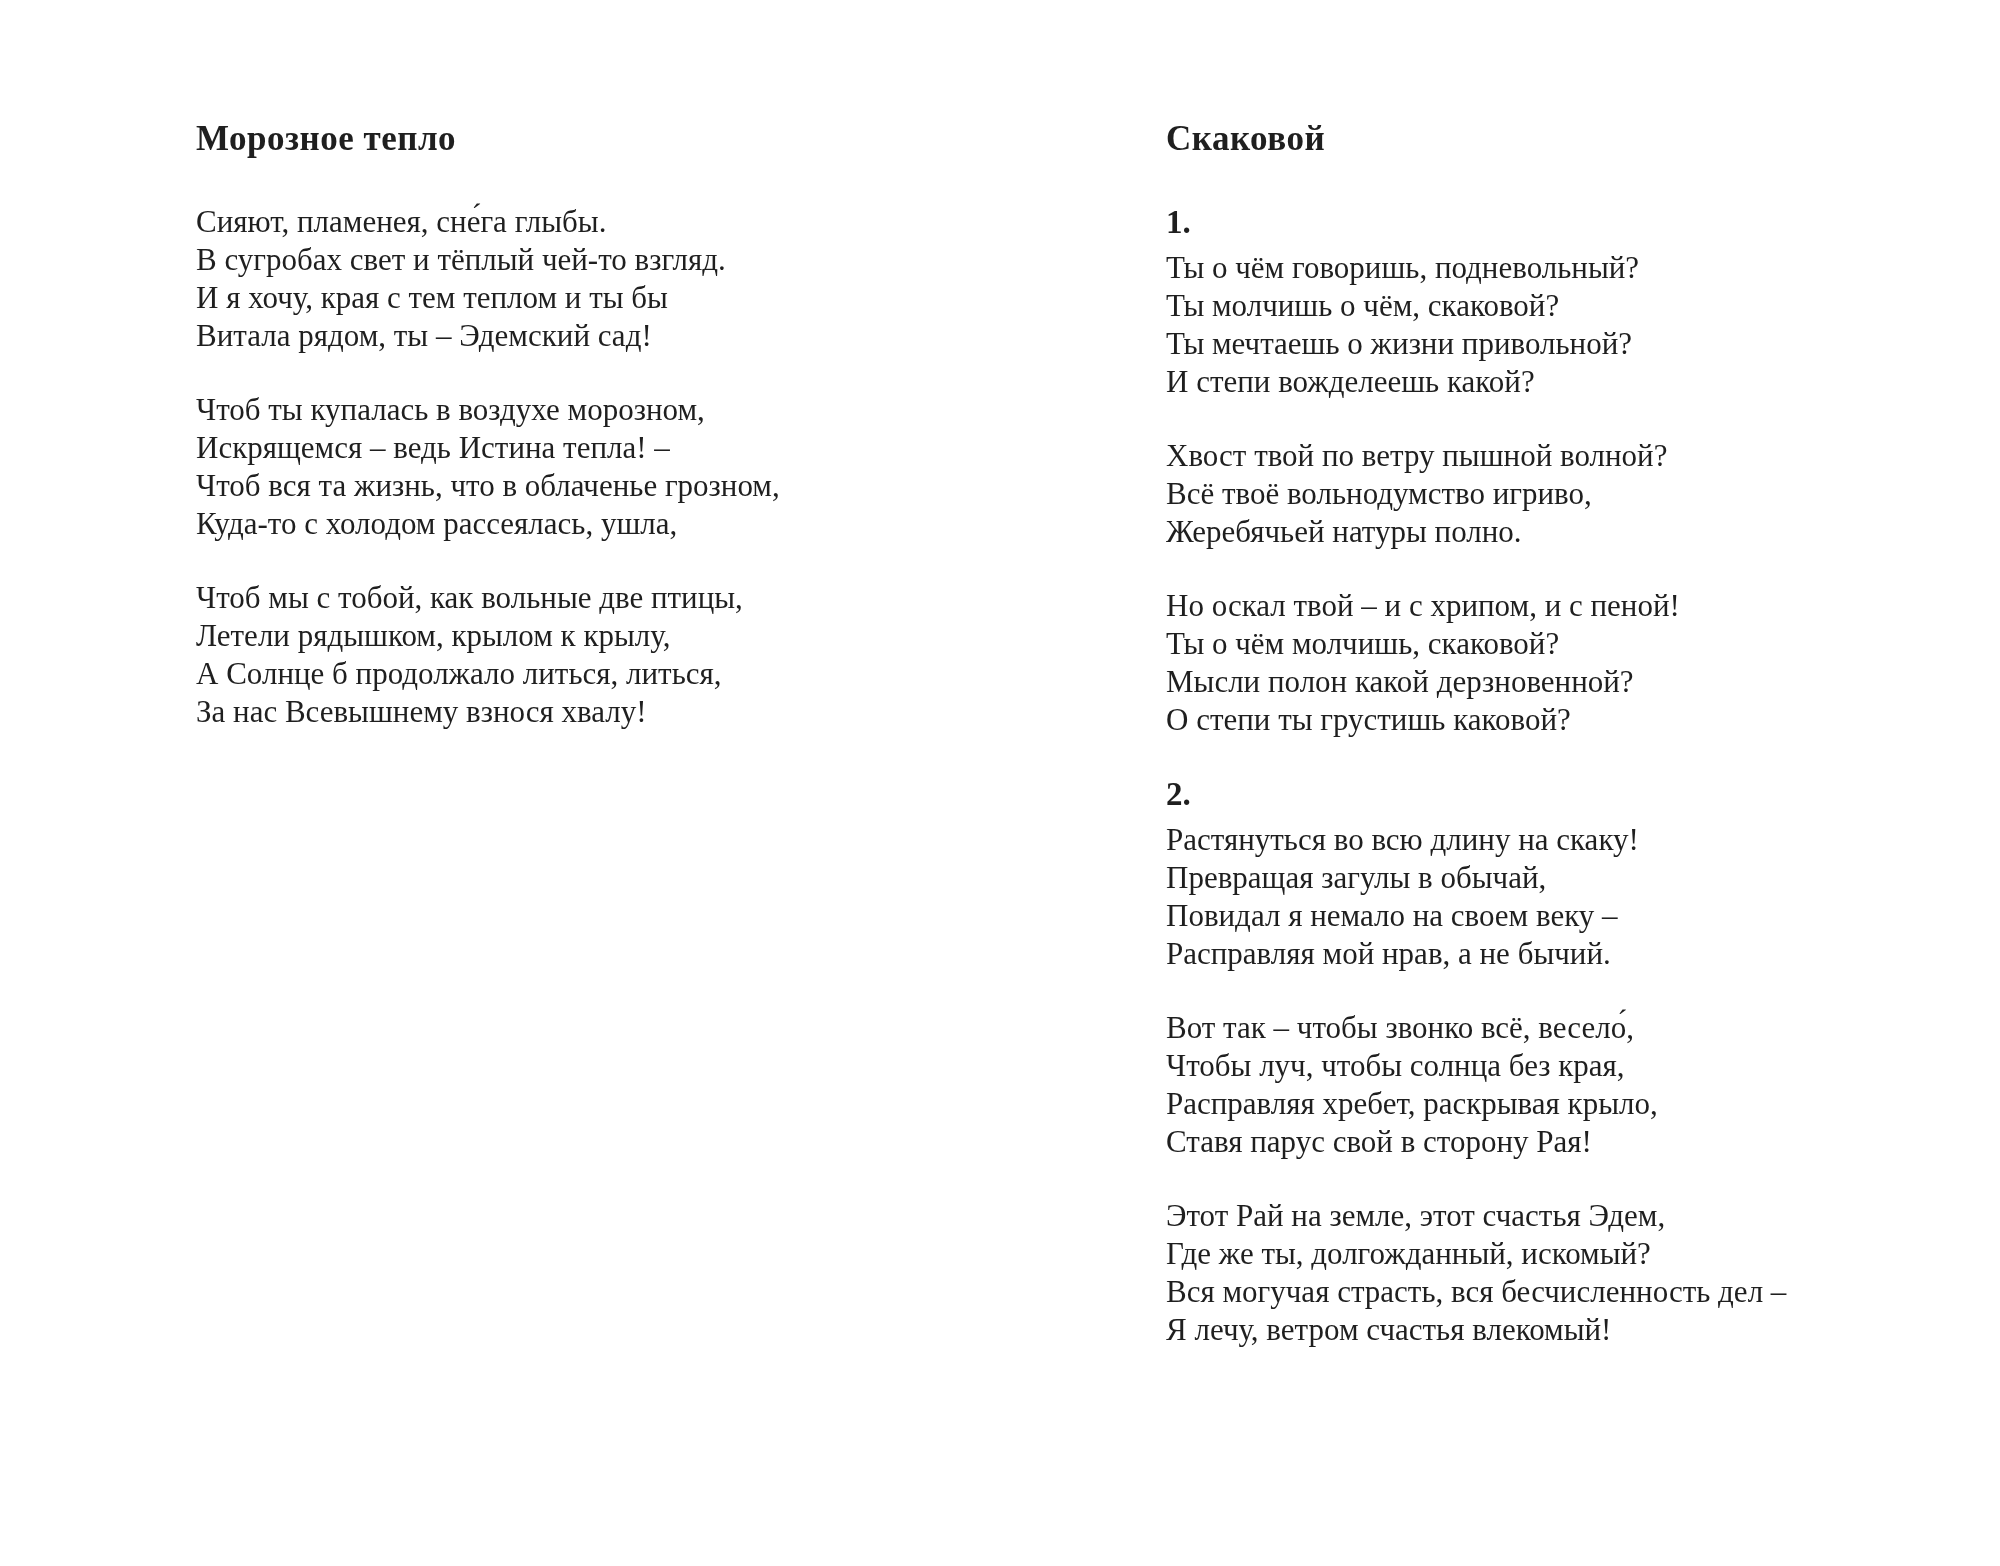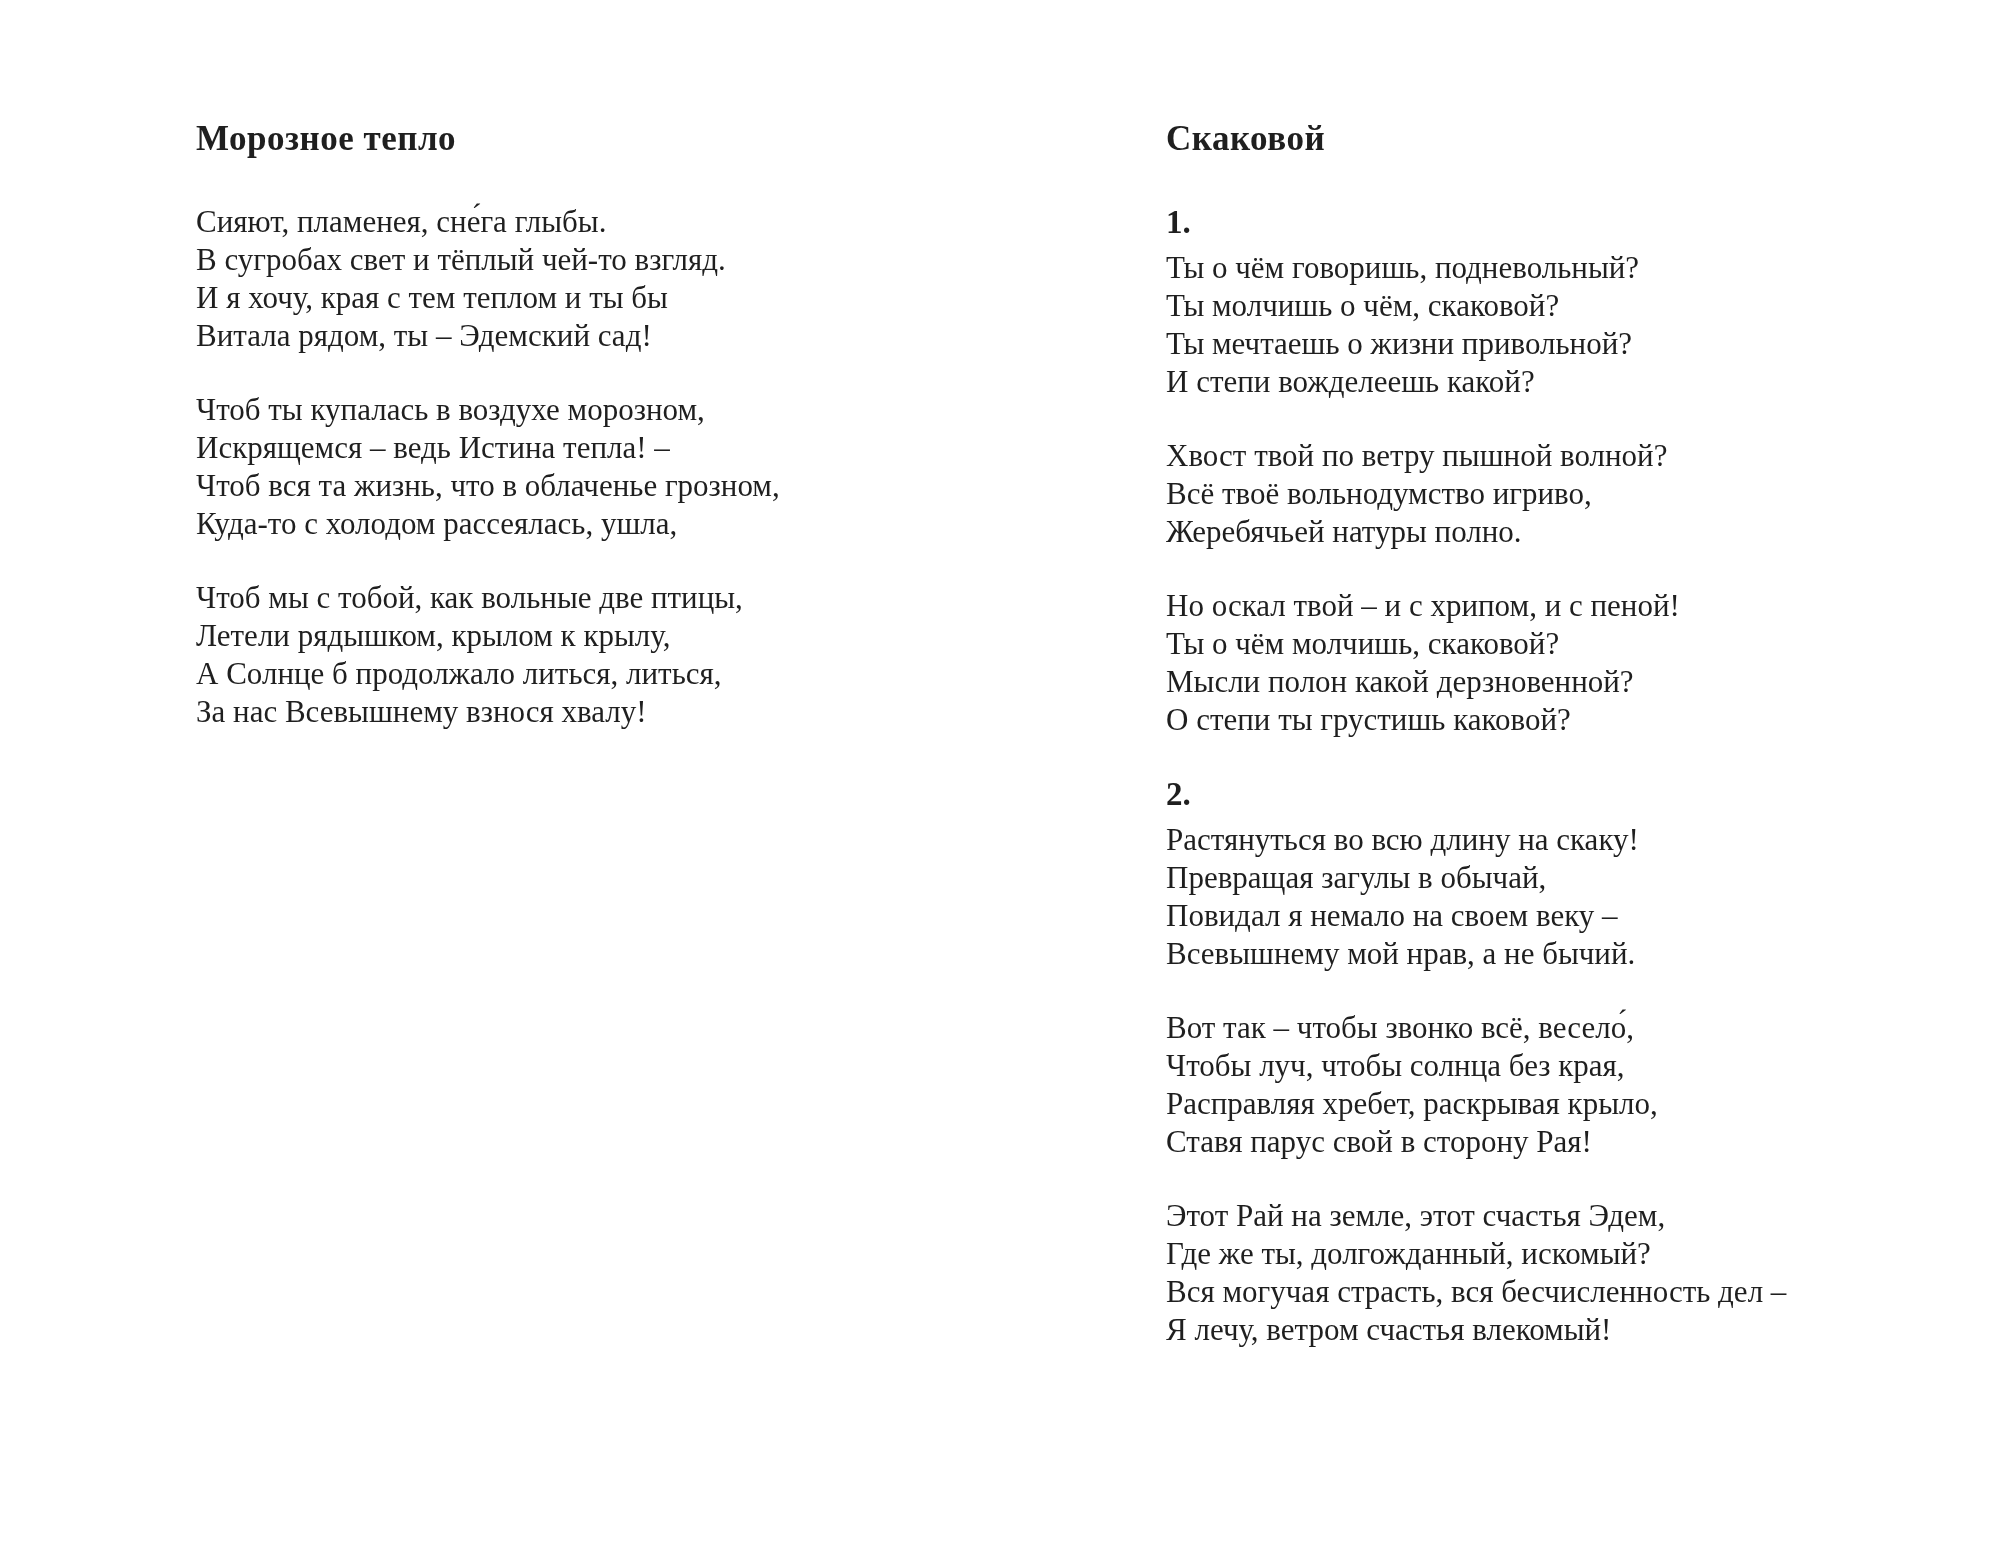--- a/index.html
+++ b/index.html
@@ -112,21 +112,21 @@
       <div class="line">Мысли полон какой дерзновенной?</div>
       <div class="line">О степи ты грустишь каковой?</div>
     </div>
 
     <div class="section-number">2.</div>
 
     <div class="stanza">
       <div class="line">Растянуться во всю длину на скаку!</div>
       <div class="line">Превращая загулы в обычай,</div>
       <div class="line">Повидал я немало на своем веку –</div>
-      <div class="line">Всевышнему мой нрав, а не бычий.</div>
+      <div class="line">Расправляя мой нрав, а не бычий.</div>
     </div>
 
     <div class="stanza">
       <div class="line">Вот так – чтобы звонко всё, весело́,</div>
       <div class="line">Чтобы луч, чтобы солнца без края,</div>
       <div class="line">Расправляя хребет, раскрывая крыло,</div>
       <div class="line">Ставя парус свой в сторону Рая!</div>
     </div>
 
     <div class="stanza">

